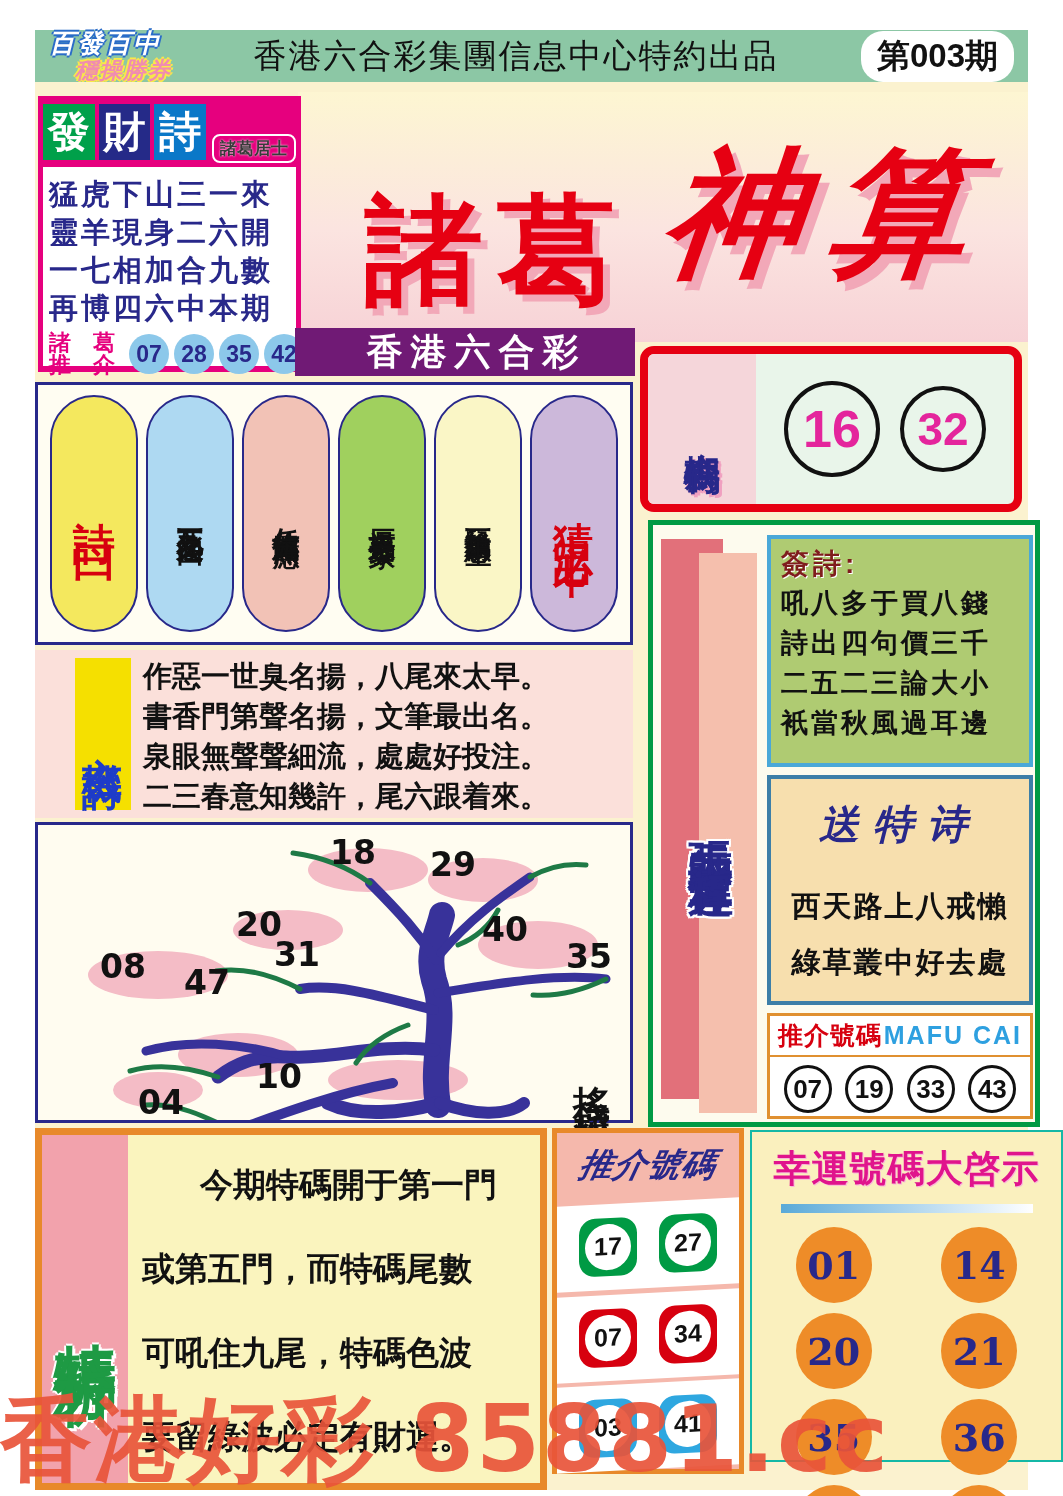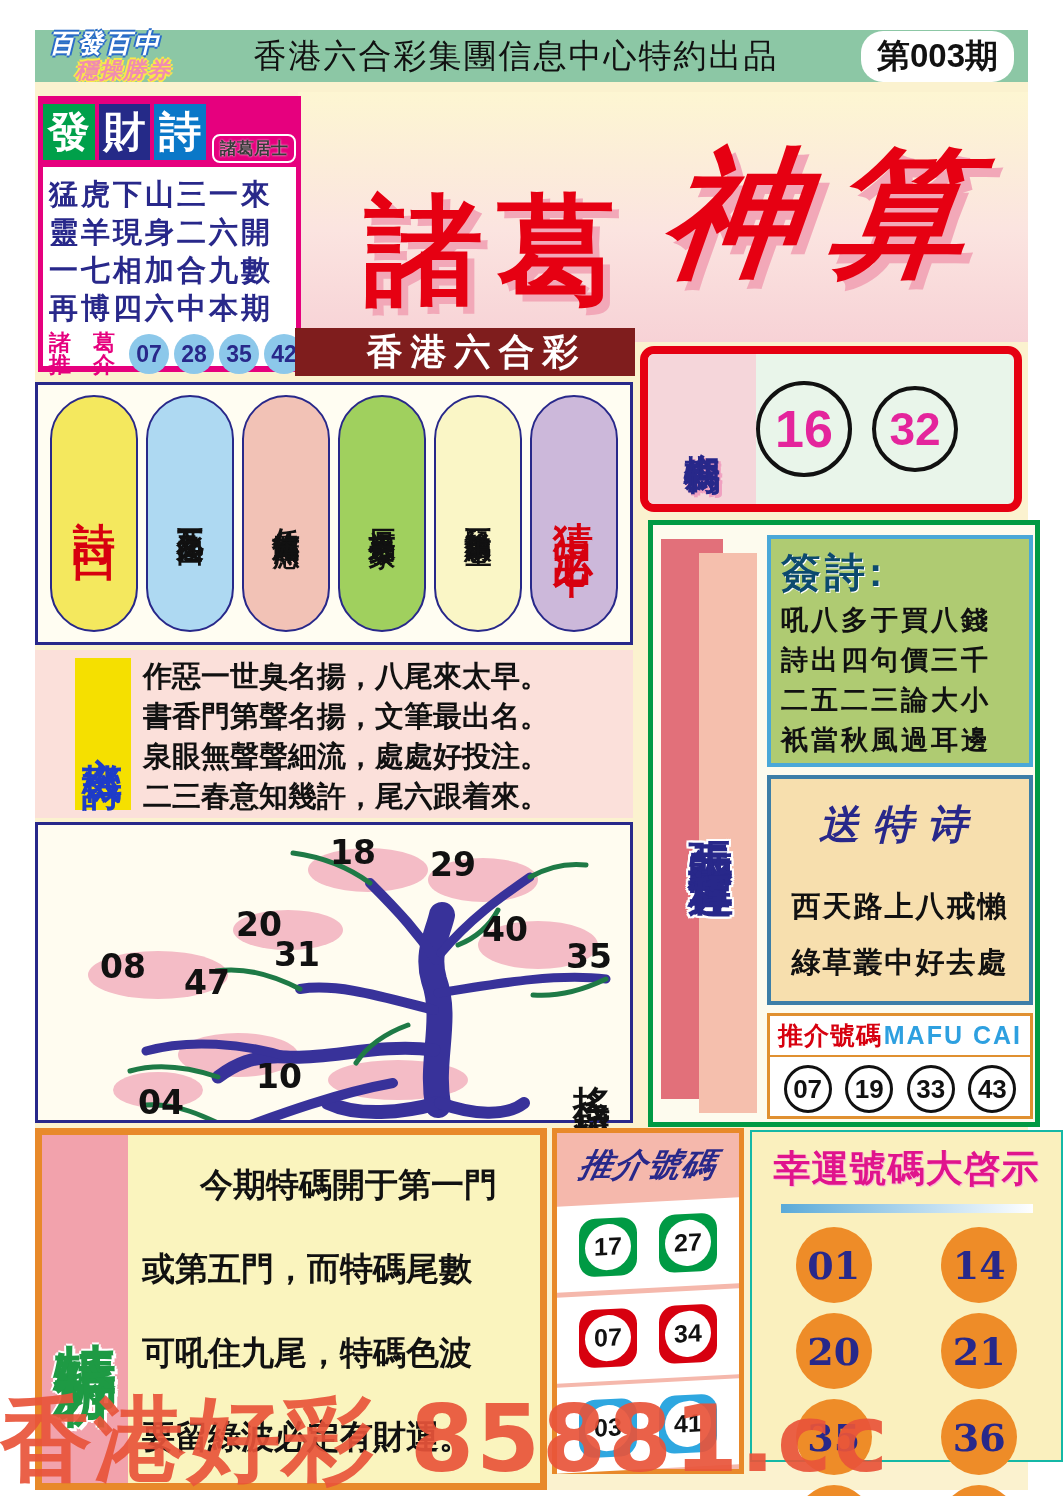--- a/index.html
+++ b/index.html
@@ -38,31 +38,31 @@
   .facai-reclabel { color:#e6007e; font-weight:bold; font-size:22px; line-height:22px; letter-spacing:8px; white-space:nowrap; }
   .facai-balls { display:flex; gap:5px; margin-left:6px; }
   .ball-blue { width:40px; height:40px; border-radius:50%; background:#8cc8ea; color:#28288a;
     font-weight:bold; font-size:23px; display:flex; align-items:center; justify-content:center; }
 
   
   .title-zhuge { position:absolute; left:330px; top:90px; font-weight:bold; font-size:118px;
     color:#e60012; letter-spacing:14px; text-shadow:7px 7px 0 #f2a8b8; white-space:nowrap; }
   .title-shensuan { position:absolute; left:630px; top:40px; font-weight:bold; font-style:italic; font-size:138px;
     color:#e60012; letter-spacing:26px; transform:skewX(-6deg); text-shadow:9px 9px 0 #f2a8b8; white-space:nowrap; }
-  .blue-bar { position:absolute; left:260px; top:246px; width:340px; height:48px; background:#7f1d1d;
+  .blue-bar { position:absolute; left:260px; top:246px; width:340px; height:48px; background:#701a75;
     color:#ffffff; font-weight:bold; font-size:36px; letter-spacing:8px;
     display:flex; align-items:center; justify-content:center;padding-left:23px; }
 
   
   .special-box { position:absolute; left:605px; top:264px; width:382px; height:166px;
     border:8px solid #e60012; border-radius:14px; background:#e9f5ea; display:flex; overflow:hidden; }
   .special-label { width:108px; background:#f5d6da; display:flex; align-items:center; justify-content:center; }
   .special-label span { writing-mode:vertical-rl; text-orientation:upright; color:#28288a; font-weight:bold;
     font-size:36px; line-height:1; letter-spacing:2px; text-shadow:3px 3px 0 #f0a0c0; }
-  .special-nums { flex:1; display:flex; align-items:center; justify-content:flex-start; gap:20px; }
+  .special-nums { flex:1; display:flex; align-items:center; justify-content:center; gap:20px; }
   .snum { border:4px solid #111111; border-radius:50%; color:#e4259c; font-weight:bold;
     display:flex; align-items:center; justify-content:center; background:transparent; }
   .snum.n1 { width:96px; height:96px; font-size:52px; }
   .snum.n2 { width:86px; height:86px; font-size:46px; }
 
   
   .caps-box { position:absolute; left:0; top:300px; width:598px; height:263px; background:#fffdf2;
     border:3px solid #28288a; display:flex; align-items:center; justify-content:space-evenly; padding:6px 4px; }
   .cap { width:88px; height:237px; border:2px solid #28288a; border-radius:46px;
     display:flex; align-items:center; justify-content:center; }
@@ -95,21 +95,21 @@
   .zcol { position:absolute; left:8px; top:8px; width:100px; height:583px; }
   .zcol .stripe1 { position:absolute; left:0; top:6px; width:62px; height:560px; background:#e2707a; }
   .zcol .stripe2 { position:absolute; left:38px; top:20px; width:58px; height:560px; background:#f5bfad; }
   .zcol .ztext { position:absolute; left:0; top:0; width:100%; height:100%;
     display:flex; align-items:center; justify-content:center; }
   .zcol .ztext span { writing-mode:vertical-rl; text-orientation:upright; color:#28288a; font-weight:bold;
     font-size:45px; line-height:1; letter-spacing:4px;
     text-shadow:-2px 0 #fff, 2px 0 #fff, 0 -2px #fff, 0 2px #fff, -2px -2px #fff, 2px 2px #fff, -2px 2px #fff, 2px -2px #fff; }
   .qianshi { position:absolute; left:114px; top:10px; width:266px; height:232px;
     background:#afcb72; border:4px solid #4aa8d8; padding:6px 10px; }
-  .qianshi .qtitle { color:#0c4a6e; font-weight:bold; font-size:40px; letter-spacing:4px; text-shadow:1px 1px 0 #ffffff; }
+  .qianshi .qtitle { color:#7f1d1d; font-weight:bold; font-size:28px; letter-spacing:4px; text-shadow:1px 1px 0 #ffffff; }
   .qianshi .qlines { color:#111111; font-weight:bold; font-size:27px; line-height:40px; letter-spacing:3px; white-space:nowrap; }
   .songte { position:absolute; left:114px; top:250px; width:266px; height:230px;
     background:#f7dfae; border:4px solid #3d7fa8; text-align:center; }
   .songte .stitle { color:#28288a; font-weight:bold; font-style:italic; font-size:40px;
     letter-spacing:14px; margin-top:18px; }
   .songte .slines { color:#111111; font-weight:bold; font-size:29px; line-height:56px;
     letter-spacing:2px; margin-top:26px; }
   .mafu { position:absolute; left:114px; top:488px; width:266px; height:106px;
     background:#ffffff; border:3px solid #e09030; }
   .mafu-head { display:flex; align-items:center; justify-content:space-between;

